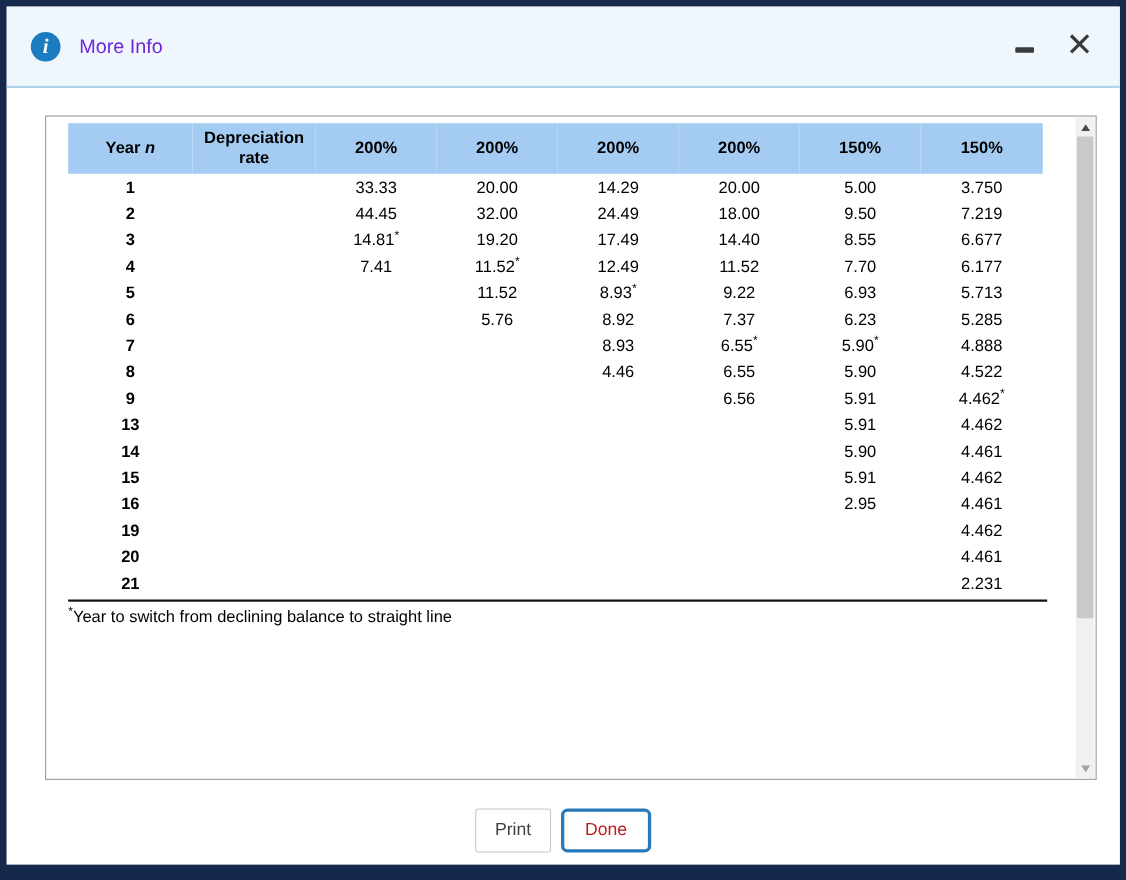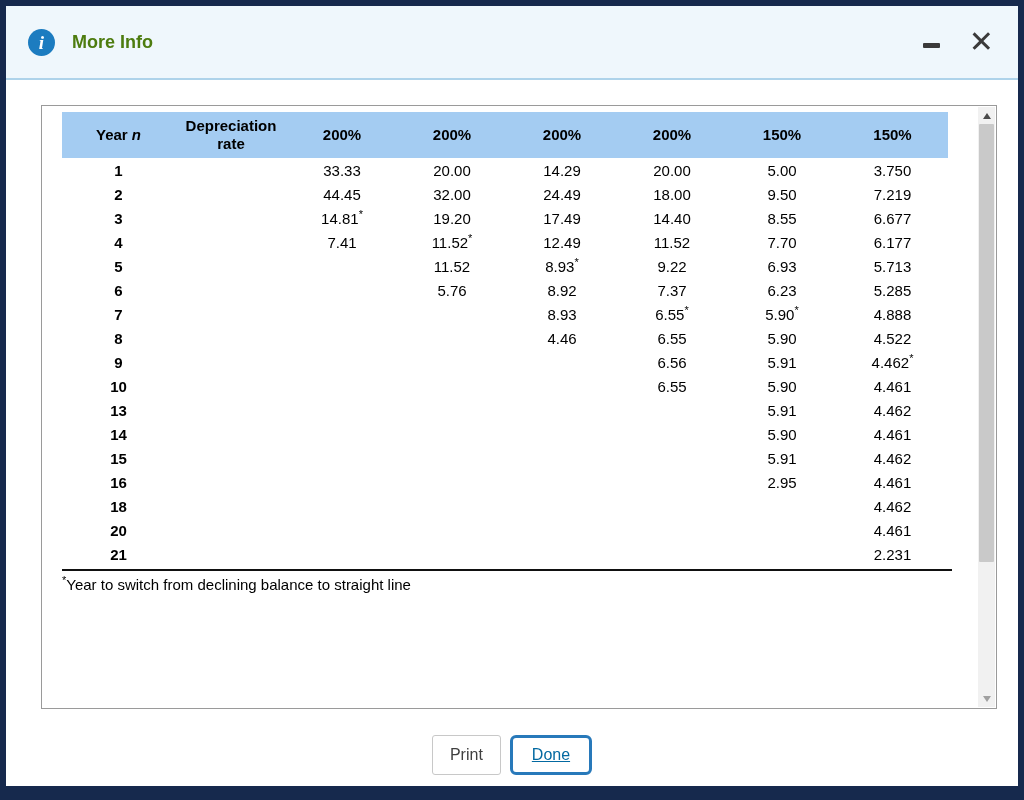--- a/index.html
+++ b/index.html
@@ -26,21 +26,21 @@
   }
   .title-left { display: flex; align-items: center; }
   .info-icon {
     width: 27px; height: 27px; border-radius: 50%;
     background: #1c7cc0; color: #ffffff;
     display: flex; align-items: center; justify-content: center;
     font-family: "Liberation Serif", serif;
     font-weight: bold; font-style: italic; font-size: 19px;
     line-height: 1;
   }
-  .title-text { color: #4d7c0f; font-size: 18px; margin-left: 17px; font-weight: bold; }
+  .title-text { color: #6d28d9; font-size: 18px; margin-left: 17px; }
   .title-controls { display: flex; align-items: center; gap: 26px; }
   .min-btn { width: 22px; height: 22px; display: flex; align-items: flex-end; justify-content: center; cursor: pointer; padding-bottom: 5px; }
   .min-bar { display: block; width: 17px; height: 5px; background: #3a3a3a; border-radius: 1px; }
   .close-btn { font-size: 30px; color: #3a3a3a; line-height: 1; cursor: pointer; font-weight: 400; }
   
   .dlg-body { flex: 1; background: #ffffff; padding-top: 25px; }
   .table-panel {
     position: relative;
     margin-left: 35px;
     width: 956px; height: 604px;
@@ -82,21 +82,21 @@
   .btn {
     font-family: "Liberation Sans", sans-serif;
     font-size: 16px; background: #ffffff; cursor: pointer;
   }
   .btn.print {
     border: 1px solid #c8c8c8; border-radius: 3px;
     color: #3f3f3f; padding: 9px 17px;
   }
   .btn.done {
     border: 3px solid #2879ba; border-radius: 6px;
-    color: #0369a1; padding: 8px 19px; text-decoration: underline;
+    color: #b91c1c; padding: 8px 19px;
   }
 </style>
 </head>
 <body>
 
 <div class="window">
 
   <div class="titlebar">
     <div class="title-left">
       <div class="info-icon">
@@ -225,71 +225,61 @@
               <td class="year">9</td>
               <td></td>
               <td></td>
               <td></td>
               <td></td>
               <td>6.56</td>
               <td>5.91</td>
               <td>4.462<sup>*</sup></td>
             </tr>
             <tr>
-              <td class="year">10</td>
-              <td></td>
-              <td></td>
-              <td></td>
-              <td></td>
-              <td>6.55</td>
+              <td class="year">13</td>
+              <td></td>
+              <td></td>
+              <td></td>
+              <td></td>
+              <td></td>
+              <td>5.91</td>
+              <td>4.462</td>
+            </tr>
+            <tr>
+              <td class="year">14</td>
+              <td></td>
+              <td></td>
+              <td></td>
+              <td></td>
+              <td></td>
               <td>5.90</td>
               <td>4.461</td>
             </tr>
             <tr>
-              <td class="year">13</td>
+              <td class="year">15</td>
               <td></td>
               <td></td>
               <td></td>
               <td></td>
               <td></td>
               <td>5.91</td>
               <td>4.462</td>
             </tr>
             <tr>
-              <td class="year">14</td>
-              <td></td>
-              <td></td>
-              <td></td>
-              <td></td>
-              <td></td>
-              <td>5.90</td>
-              <td>4.461</td>
-            </tr>
-            <tr>
-              <td class="year">15</td>
-              <td></td>
-              <td></td>
-              <td></td>
-              <td></td>
-              <td></td>
-              <td>5.91</td>
-              <td>4.462</td>
-            </tr>
-            <tr>
               <td class="year">16</td>
               <td></td>
               <td></td>
               <td></td>
               <td></td>
               <td></td>
               <td>2.95</td>
               <td>4.461</td>
             </tr>
             <tr>
-              <td class="year">18</td>
+              <td class="year">19</td>
               <td></td>
               <td></td>
               <td></td>
               <td></td>
               <td></td>
               <td></td>
               <td>4.462</td>
             </tr>
             <tr>
               <td class="year">20</td>

